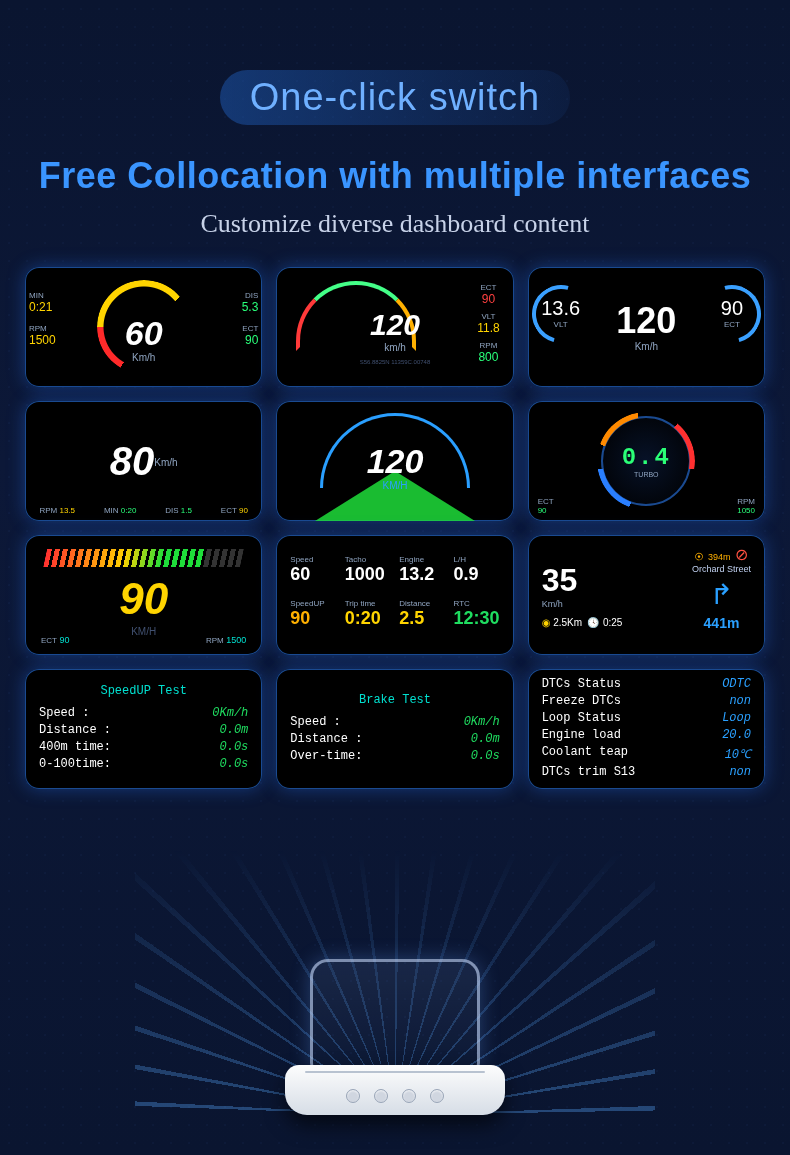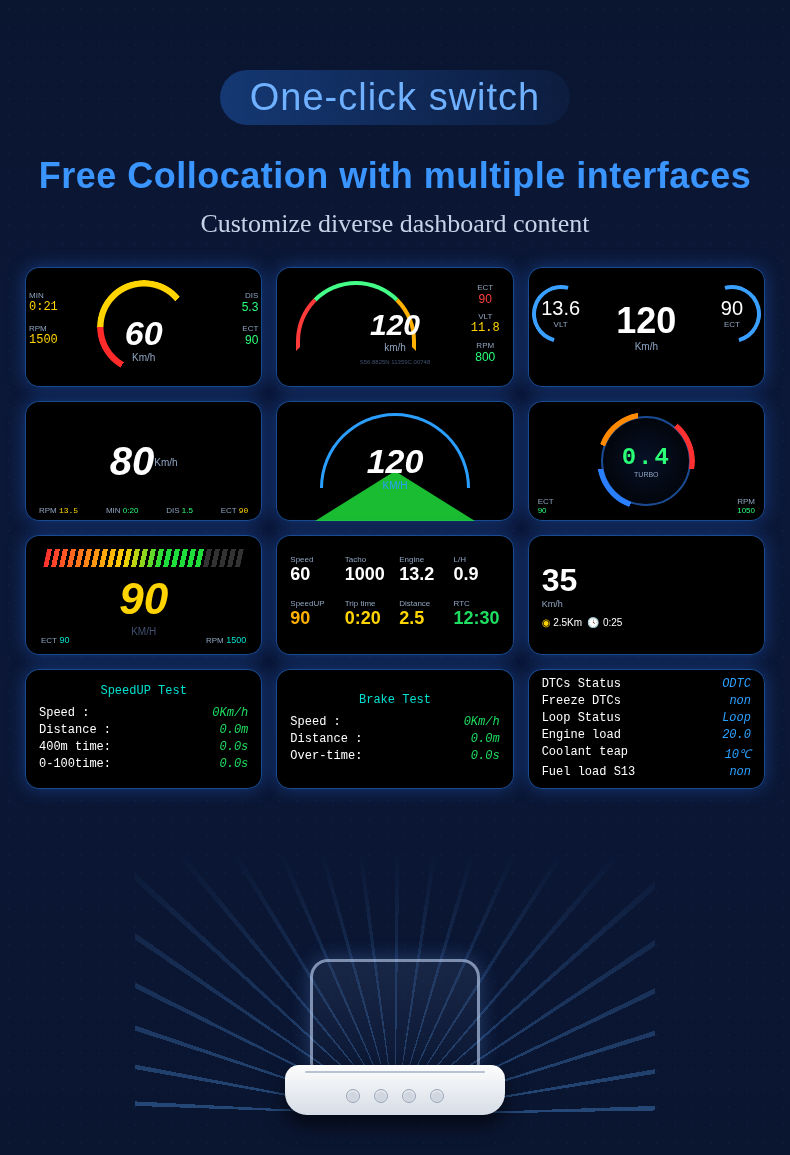--- a/index.html
+++ b/index.html
@@ -64,21 +64,21 @@
     padding: 8px;
     display:flex;
     align-items:center;
     justify-content:center;
   }
   
   .big { font-size: 34px; font-weight: bold; font-style: italic; color:#fff; line-height:1; }
   .unit { font-size: 10px; color:#8fa4c0; margin-top:2px; text-align:center; }
   .lab { font-size: 8px; color:#8fa4c0; }
   .val { font-size: 12px; }
-  .yellow { color:#ffd400;font-family:Liberation Mono, monospace; }
+  .yellow { color:#ffd400; }
   .green { color:#29ff7a; }
   .cyan { color:#00e0d0; }
   .red { color:#ff4040; }
 
   
   .t1 { justify-content: center; }
   .t1 .gauge { width:110px; height:110px; border-radius:50%; position:relative; }
   .t1 .arc { position:absolute; inset:8px; border-radius:50%;
     background: conic-gradient(from 210deg, #ff2a2a 0deg 60deg, #ffd400 60deg 200deg, transparent 200deg 360deg);
     -webkit-mask: radial-gradient(circle, transparent 40px, #000 41px);
@@ -345,20 +345,26 @@
 
   <div class="tile t9">
     <div>
       <div class="spd">35</div>
       <div class="u9">Km/h</div>
       <div class="row9">
         <span class="dot">◉</span> <span>2.5Km</span>
         &nbsp;<span>🕓</span> <span>0:25</span>
       </div>
     </div>
+    <div class="nav">
+      <div><span class="pin">⦿</span> <span class="pin">394m</span> <span style="color:#ff5040">⊘</span></div>
+      <div class="dest">Orchard Street</div>
+      <div class="arrow">↱</div>
+      <div class="dist9">441m</div>
+    </div>
   </div>
 
   <div class="tile ttxt t10">
     <div class="hd">SpeedUP Test</div>
     <div id="t10rows" style="width:100%">
         <div class="line">
           <span>Speed    :</span>
           <span class="v">0Km/h</span>
         </div>
         <div class="line">
@@ -410,21 +416,21 @@
         </div>
         <div class="line">
           <span>Engine load</span>
           <span class="v">20.0</span>
         </div>
         <div class="line">
           <span>Coolant teap</span>
           <span class="v">10℃</span>
         </div>
         <div class="line">
-          <span>Fuel load S13</span>
+          <span>DTCs trim S13</span>
           <span class="v">non</span>
         </div>
       </div>
   </div>
 
 </div>
 
 <div class="stage">
   <div class="rays"></div>
   <div class="device">

